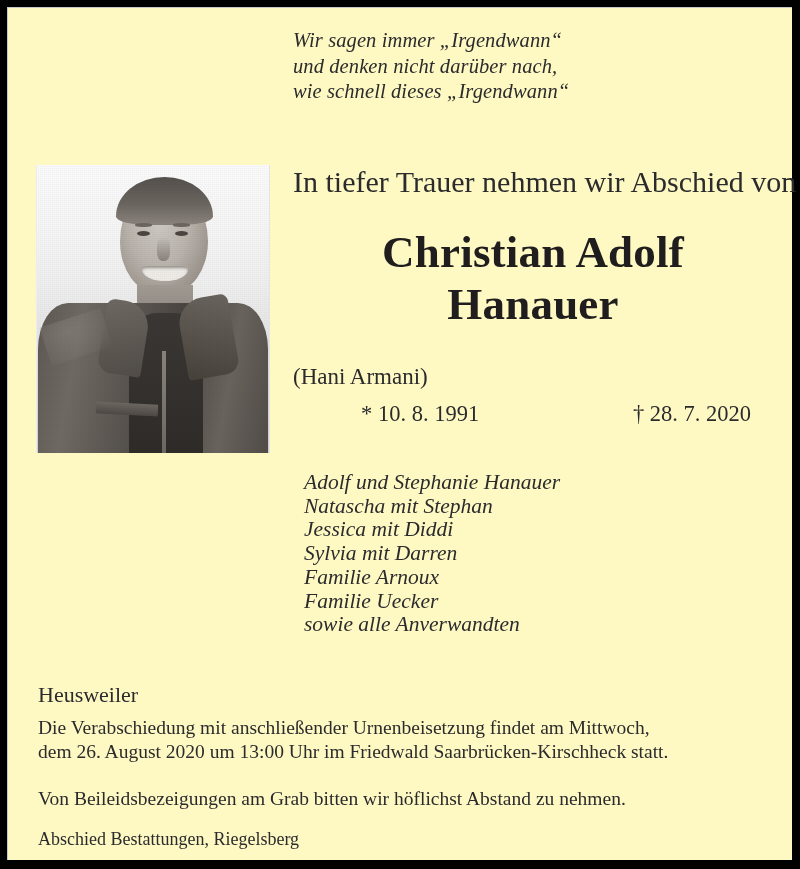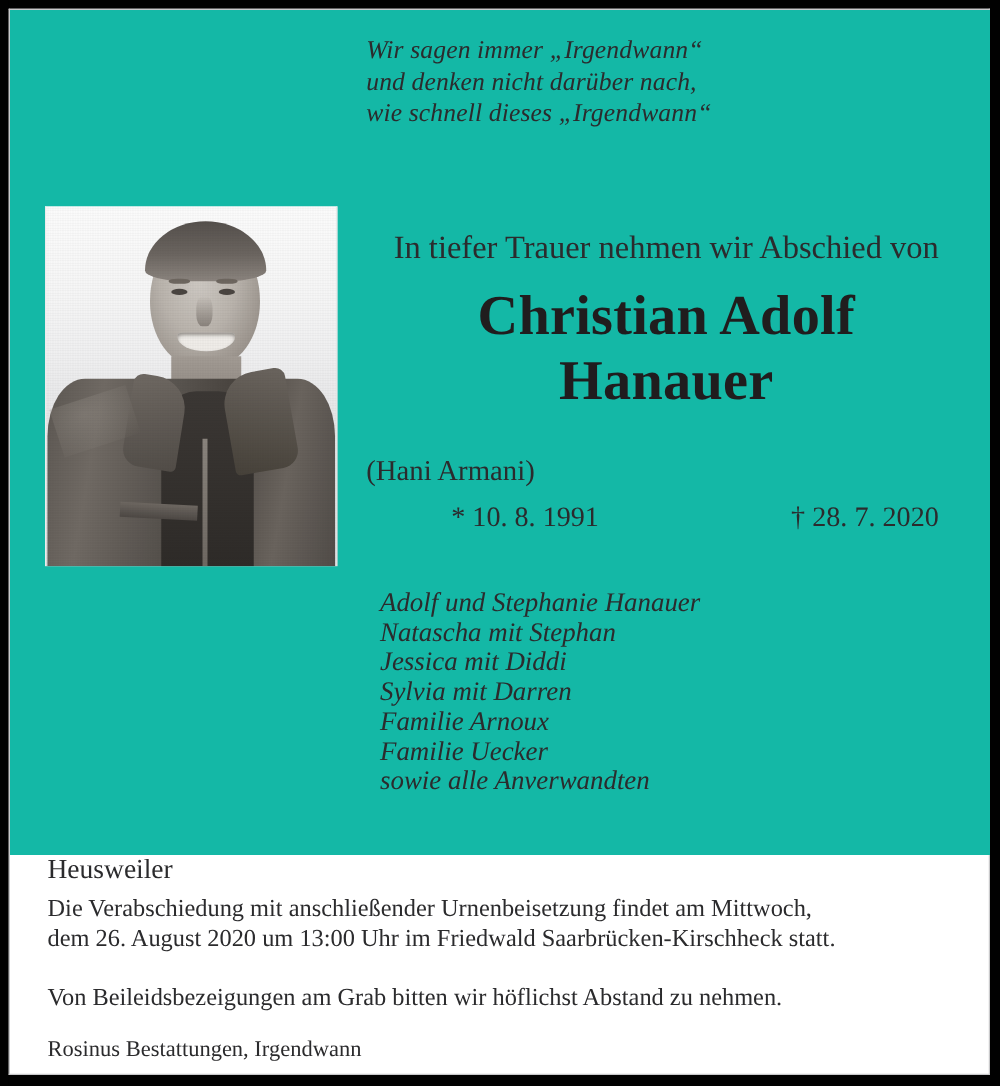--- a/index.html
+++ b/index.html
@@ -38,45 +38,45 @@
   .hair-bottom { left: 7px; bottom: 9px;  width: 785px; height: 1px; }
   .hair-left   { left: 7px; top: 7px;     width: 1px;   height: 853px; }
   .hair-right  { right: 8px; top: 7px;    width: 1px;   height: 853px; }
 
   
   .canvas {
     position: absolute;
     left: 8px;
     top: 8px;
     width: 784px;
-    height: 676px;
-    background: #14b8a6;
+    height: 852px;
+    background: #fef9c3;
   }
 
   
   .verse {
     position: absolute;
     left: 285px;
     top: 20px;
     width: 470px;
     font-style: italic;
     font-size: 20.5px;
     line-height: 25.5px;
     color: #2b2b2d;
     letter-spacing: 0.1px;
   }
   .verse div { white-space: nowrap; }
 
   
   .intro {
     position: absolute;
     left: 285px;
-    top: 176px;
+    top: 160px;
     width: 480px;
-    font-size: 26px;
+    font-size: 30px;
     line-height: 28px;
     color: #2b2b2d;
     text-align: center;
     white-space: nowrap;
   }
 
   
   .name-block {
     position: absolute;
     left: 285px;
@@ -401,16 +401,16 @@
 
     <div class="place">Heusweiler</div>
 
     <div class="arrangement">
       <div>Die Verabschiedung mit anschließender Urnenbeisetzung findet am Mittwoch,</div>
       <div>dem 26. August 2020 um 13:00 Uhr im Friedwald Saarbrücken-Kirschheck statt.</div>
     </div>
 
     <div class="request">Von Beileidsbezeigungen am Grab bitten wir höflichst Abstand zu nehmen.</div>
 
-    <div class="undertaker">Rosinus Bestattungen, Irgendwann</div>
+    <div class="undertaker">Abschied Bestattungen, Riegelsberg</div>
 
   </div>
 </div>
 
 </body></html>

